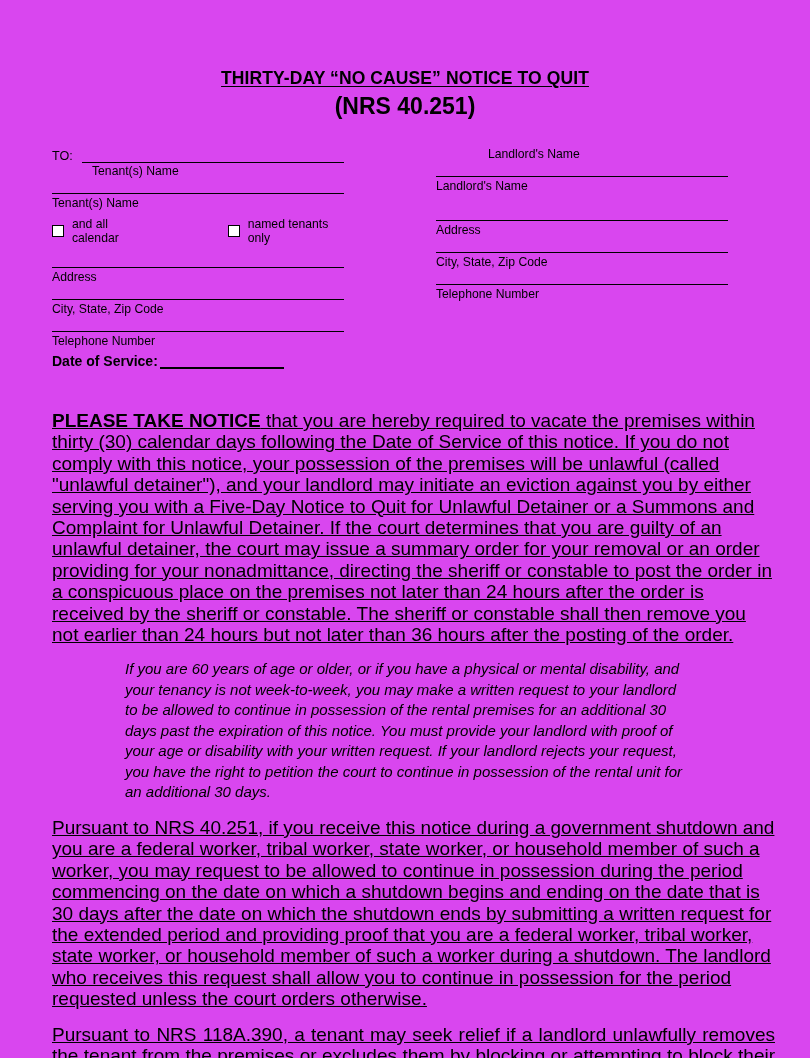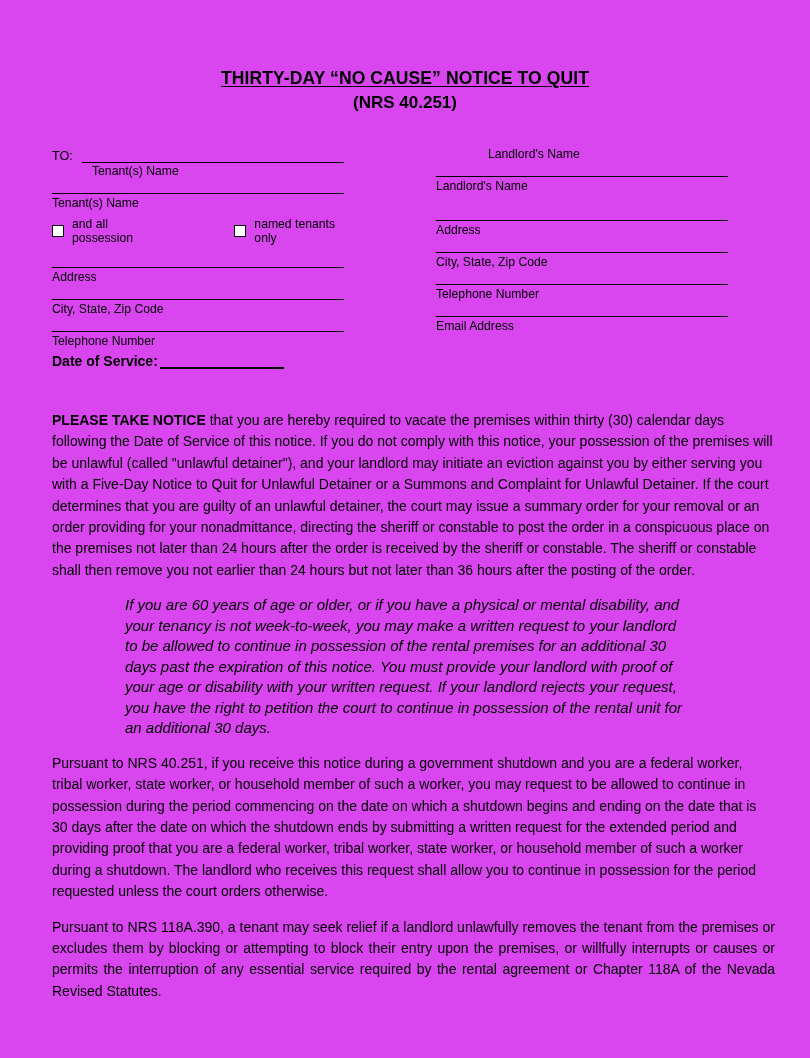--- a/index.html
+++ b/index.html
@@ -30,21 +30,21 @@
   }
   .title-main {
     font-size: 17.5px;
     font-weight: bold;
     letter-spacing: 0.1px;
     text-decoration: underline;
     text-underline-offset: 2px;
     display: inline-block;
   }
   .title-sub {
-    font-size: 17px;
+    font-size: 23px;
     font-weight: bold;
     margin-top: 4px;
   }
 
   
   .addr-col {
     position: absolute;
     font-size: 12.4px;
   }
   .addr-left  { left: 52px;  top: 146px; width: 292px; }
@@ -128,22 +128,23 @@
 
   
   .body-wrap {
     position: absolute;
     left: 52px;
     top: 410px;
     width: 723px;
   }
   p.para {
     margin: 0 0 14px 0;
-    font-size: 14px;
+    font-size: 19px;
     line-height: 21.4px;
+    text-decoration: underline;
   }
   p.para.justify { text-align: justify; margin-top: 8px; }
   .strong-lead { font-weight: bold; }
 
   .italic-block {
     margin: 10px 0 14px 73px;
     width: 560px;
     font-size: 15px;
     font-style: italic;
     line-height: 20.5px;
@@ -165,21 +166,21 @@
       <span class="lead-rule"></span>
     </div>
     <div class="caption-indent">Tenant(s) Name</div>
 
     <div class="sp-sm"></div>
     <div class="field">Tenant(s) Name</div>
 
     <div class="cb-row">
       <span class="cb-item">
         <span class="cb-box"></span>
-        <span>and all possession</span>
+        <span>and all calendar</span>
       </span>
       <span class="cb-item second">
         <span class="cb-box"></span>
         <span>named tenants only</span>
       </span>
     </div>
 
     <div class="sp-md"></div>
     <div class="field">Address</div>
     <div class="sp-sm"></div>
@@ -193,21 +194,20 @@
 
     <div class="sp-sm"></div>
     <div class="field">Landlord's Name</div>
     <div class="sp-lg"></div>
     <div class="field">Address</div>
     <div class="sp-sm"></div>
     <div class="field">City, State, Zip Code</div>
     <div class="sp-sm"></div>
     <div class="field">Telephone Number</div>
     <div class="sp-sm"></div>
-    <div class="field">Email Address</div>
   </div>
 
   <div class="dos">
     <span>Date of Service:</span>
     <span class="dos-rule"></span>
   </div>
 
   <div class="body-wrap">
 
     <p class="para"><span class="strong-lead">PLEASE TAKE NOTICE</span><span> that you are hereby required to vacate the premises within thirty (30) calendar days following the Date of Service of this notice. If you do not comply with this notice, your possession of the premises will be unlawful (called "unlawful detainer"), and your landlord may initiate an eviction against you by either serving you with a Five-Day Notice to Quit for Unlawful Detainer or a Summons and Complaint for Unlawful Detainer. If the court determines that you are guilty of an unlawful detainer, the court may issue a summary order for your removal or an order providing for your nonadmittance, directing the sheriff or constable to post the order in a conspicuous place on the premises not later than 24 hours after the order is received by the sheriff or constable. The sheriff or constable shall then remove you not earlier than 24 hours but not later than 36 hours after the posting of the order.</span></p>

